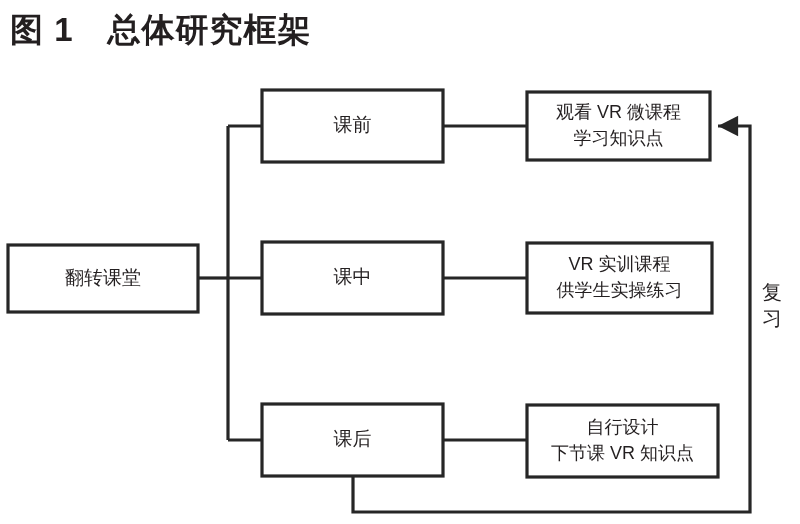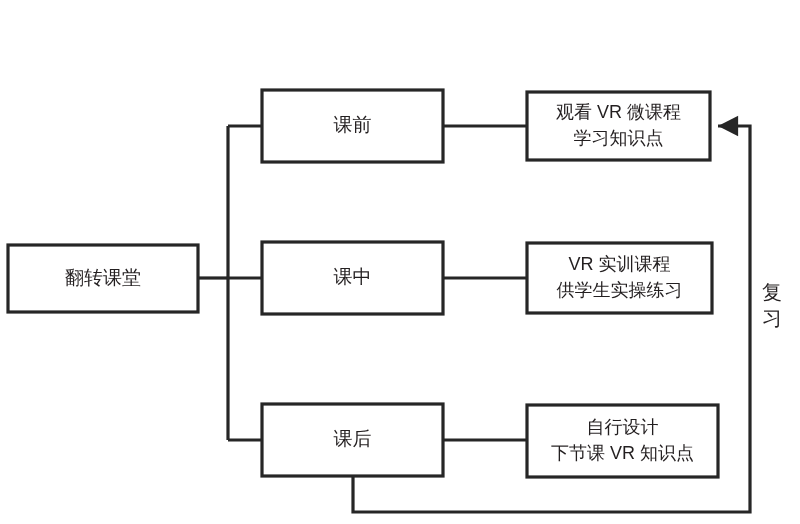--- a/index.html
+++ b/index.html
@@ -76,20 +76,25 @@
     font-size: 20px;
     fill: #231f20;
     text-anchor: middle;
   }
 </style>
 </head>
 <body>
 
 <div id="page">
 
+  <div class="figure-caption">
+    <span class="caption-label">图 1</span>
+    <span class="caption-gap"></span>
+    <span class="caption-title">总体研究框架</span>
+  </div>
 
   <svg class="diagram-canvas" viewBox="0 0 800 524">
     <g id="edge-layer">
         <path class="connector" d="M 198 278 L 228 278"></path>
         <path class="connector" d="M 228 126 L 228 440"></path>
         <path class="connector" d="M 228 126 L 262 126"></path>
         <path class="connector" d="M 228 278 L 262 278"></path>
         <path class="connector" d="M 228 440 L 262 440"></path>
         <path class="connector" d="M 443 126 L 527 126"></path>
         <path class="connector" d="M 443 278 L 527 278"></path>

